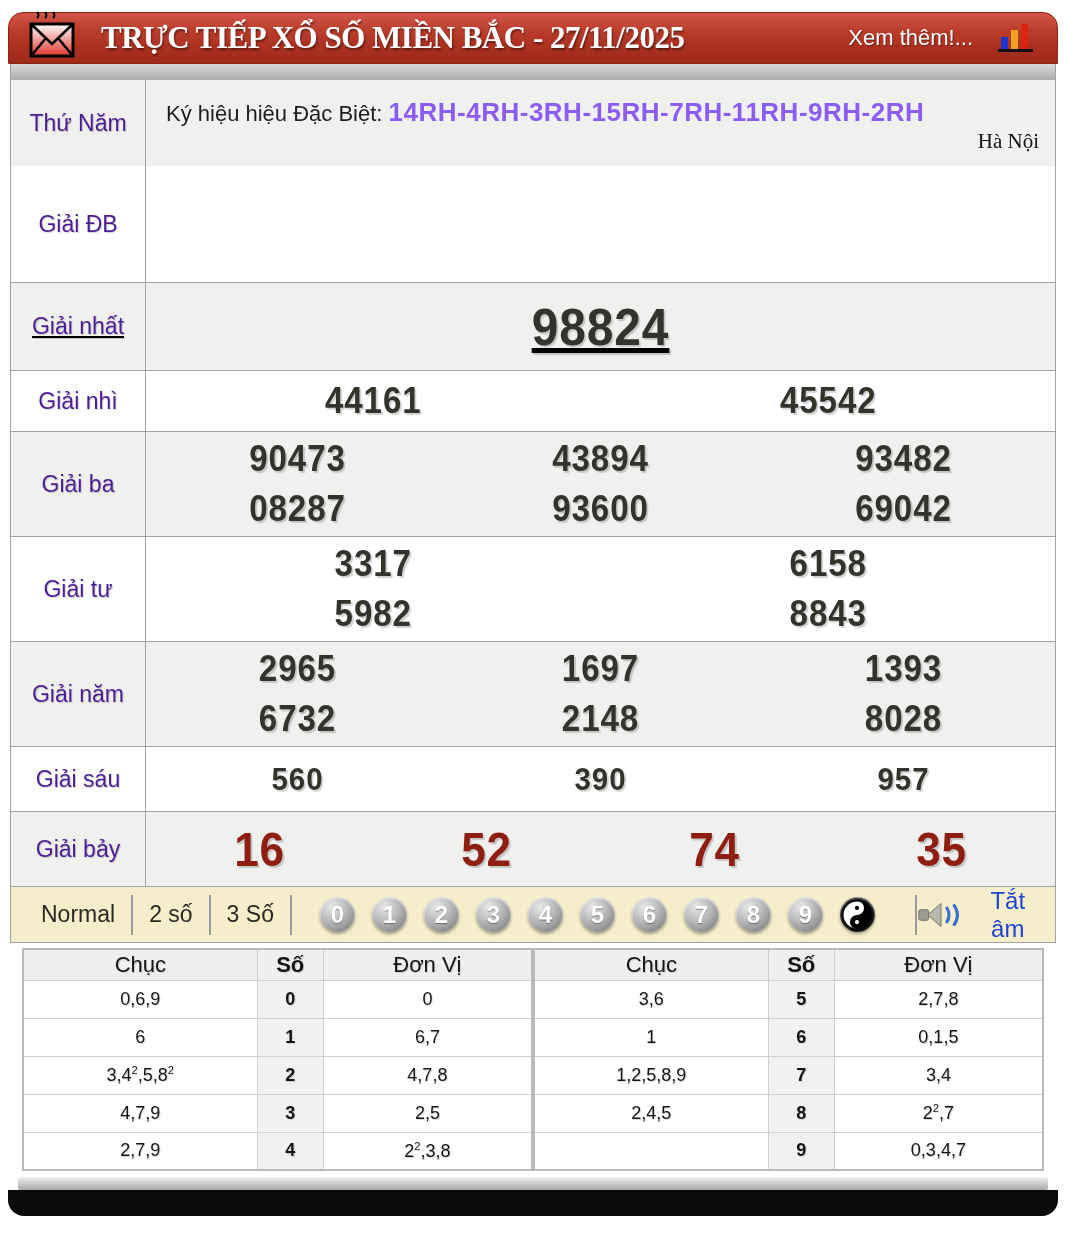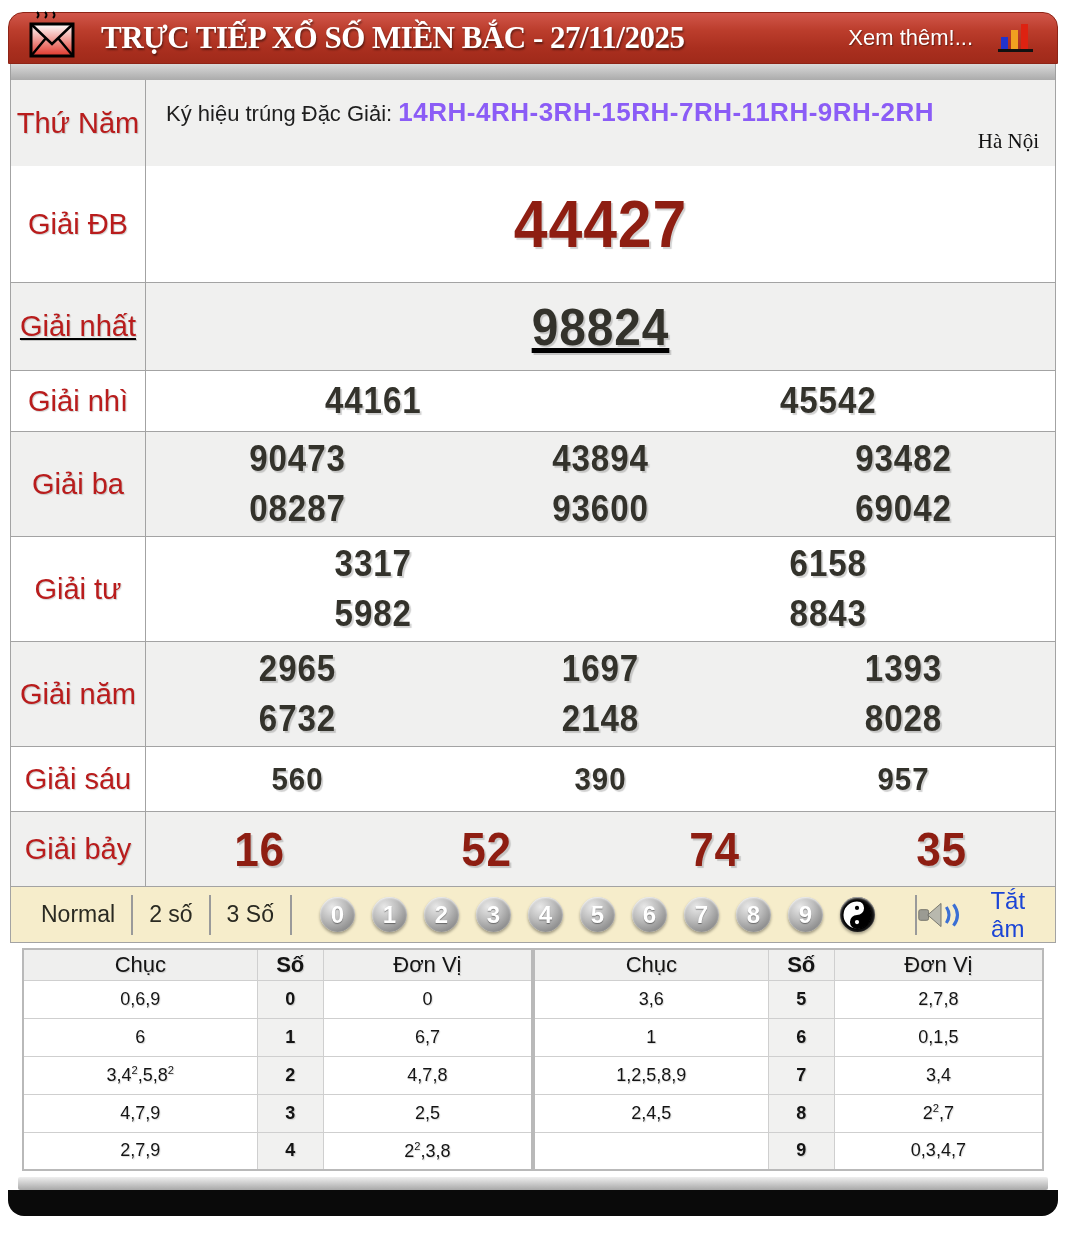--- a/index.html
+++ b/index.html
@@ -30,21 +30,21 @@
   }
 
   
   .res-table { margin:0 2px; border:1px solid #a3a3a3; border-top:none; background:#fff; }
   .res-row { display:flex; border-top:1px solid #a3a3a3; }
   .res-row:first-child { border-top:none; }
   .res-row.alt { background:#f0f0ef; }
   .res-label {
     width:135px; flex:0 0 135px; border-right:1px solid #a3a3a3;
     display:flex; align-items:center; justify-content:center;
-    font-size:29px; color:#b91c1c; text-shadow:1px 1px 1px rgba(0,0,0,0.18);
+    font-size:23px; color:#4c1d95; text-shadow:1px 1px 1px rgba(0,0,0,0.18);
   }
   .res-values { flex:1; display:flex; flex-direction:column; justify-content:center; padding:2px 0; }
   .res-line { flex:1; display:flex; align-items:center; }
   .res-cell {
     flex:1; text-align:center; font-weight:bold; color:#33322b;
     letter-spacing:1px; text-shadow:2px 2px 1px rgba(0,0,0,0.18);
     transform:scaleX(0.92);
   }
   .row-day { min-height:86px; }
   .row-db  { min-height:116px; } .row-db .res-cell { font-size:66px; color:#8e1e12; }
@@ -144,32 +144,27 @@
         <rect x="1" y="28" width="35" height="3" fill="#111"></rect>
       </svg>
     </div>
   </div>
   <div class="silver-top"></div>
 
   <div class="res-table">
     <div class="res-row row-day alt">
       <div class="res-label">Thứ Năm</div>
       <div class="day-cell">
-        <span>Ký hiệu trúng Đặc Giải: </span><b>14RH-4RH-3RH-15RH-7RH-11RH-9RH-2RH</b>
+        <span>Ký hiệu hiệu Đặc Biệt: </span><b>14RH-4RH-3RH-15RH-7RH-11RH-9RH-2RH</b>
         <span class="province">Hà Nội</span>
       </div>
     </div>
     <div id="results-rows">
         <div class="res-row row-db">
           <div class="res-label">Giải ĐB</div>
-          <div class="res-values">
-            <div class="res-line">
-              <div class="res-cell">44427</div>
-            </div>
-          </div>
         </div>
         <div class="res-row row-g1 alt">
           <div class="res-label">Giải nhất</div>
           <div class="res-values">
             <div class="res-line">
               <div class="res-cell">98824</div>
             </div>
           </div>
         </div>
         <div class="res-row row-g2">

